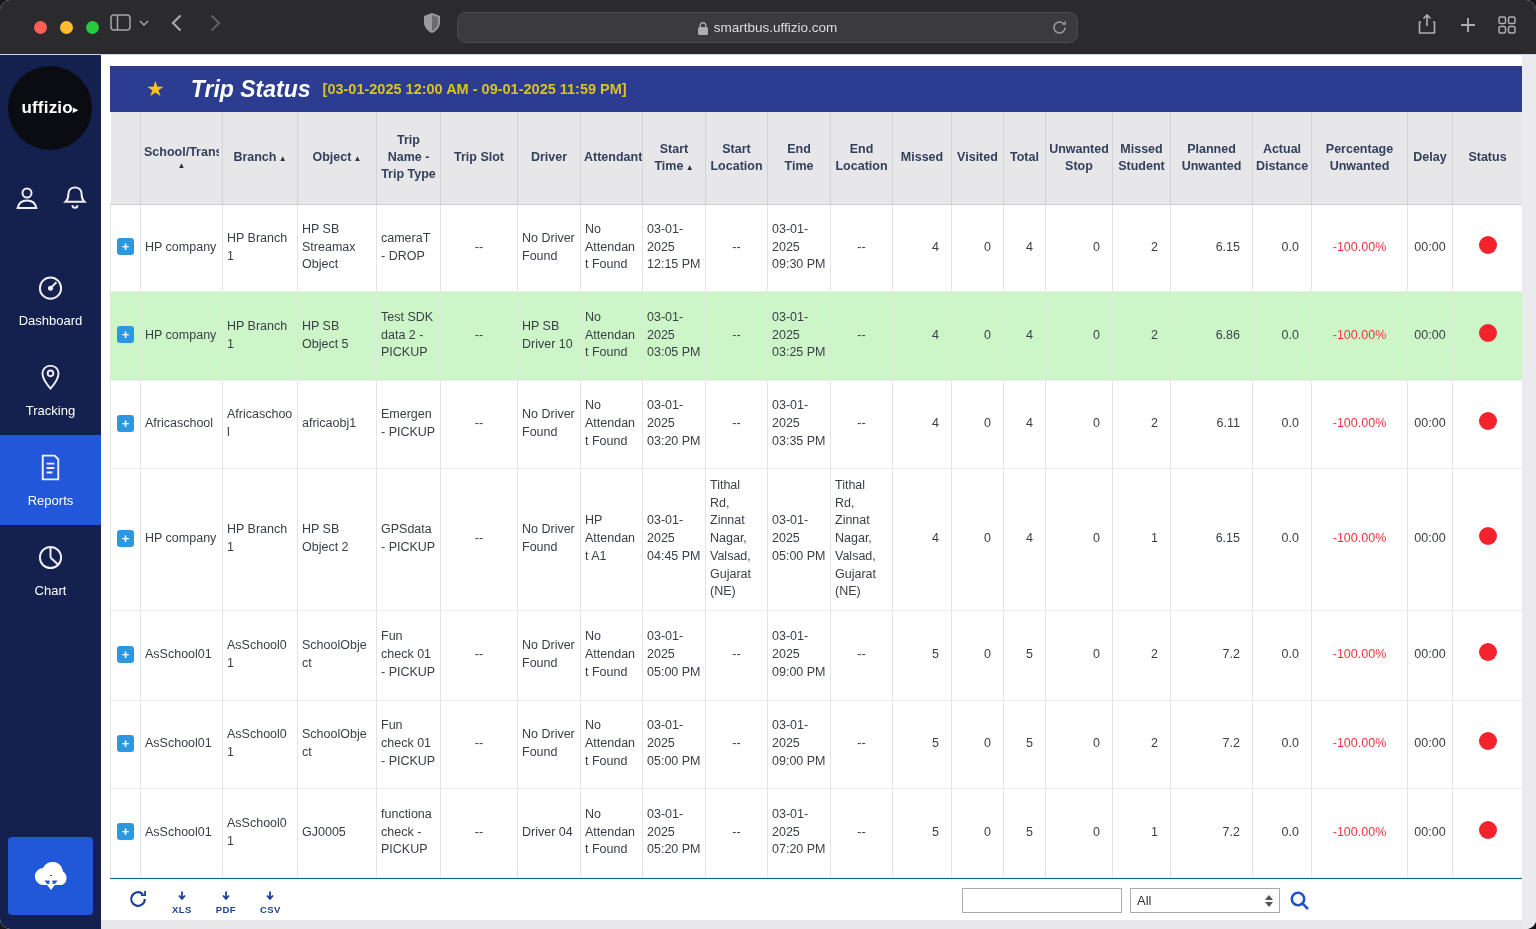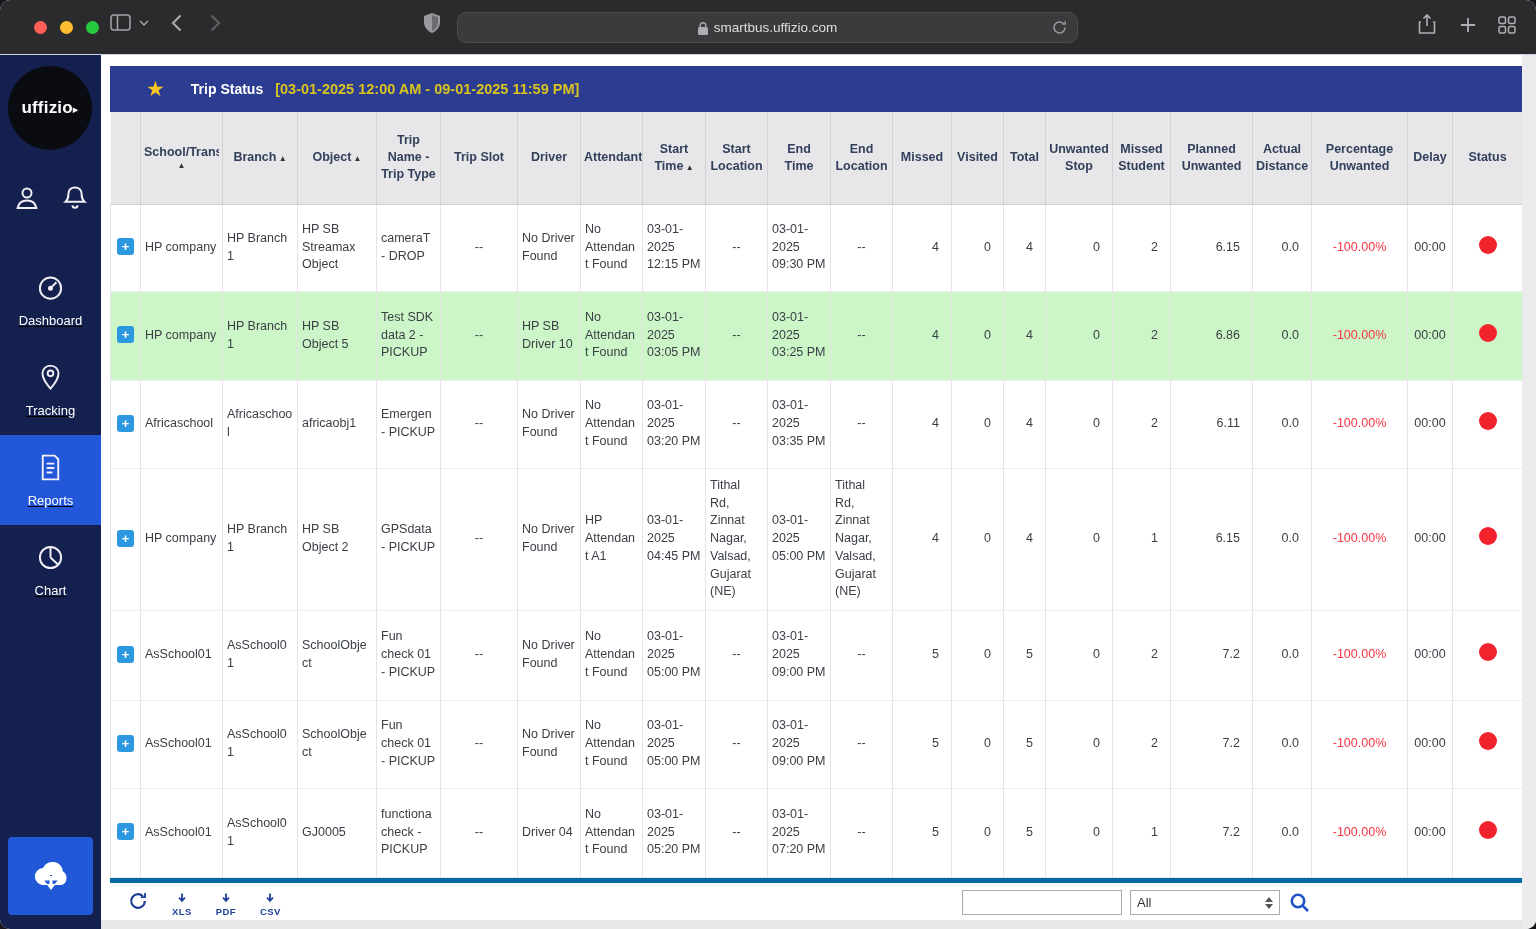--- a/index.html
+++ b/index.html
@@ -19,54 +19,54 @@
   .reload { position:absolute; right:9px; top:6px; }
 
   
   .app { display:flex; height:874px; }
   .sidebar { position:relative; width:101px; background:#14214f; flex:none; }
   .logo { position:absolute; top:11px; left:8px; width:84px; height:84px; border-radius:50%; background:#0b0b12;
           display:flex; align-items:center; justify-content:center; }
   .logo span { color:#fff; font-size:17px; font-weight:bold; letter-spacing:.2px; }
   .logo span i { font-style:normal; font-size:11px; }
   .topicons { position:absolute; top:128px; left:0; width:101px; display:flex; justify-content:center; gap:18px; }
-  .nav { position:absolute; top:200px; left:0; width:101px;text-decoration:underline; }
+  .nav { position:absolute; top:200px; left:0; width:101px; }
   .nav-item { height:90px; display:flex; flex-direction:column; align-items:center; justify-content:center; gap:6px; cursor:pointer; }
   .nav-item.active { background:#2257d9; }
   .nav-item .lbl { color:#fff; font-size:13px; }
   .cloudbtn { position:absolute; left:8px; bottom:14px; width:85px; height:78px; background:#2058d8; border:none; border-radius:4px;
               display:flex; align-items:center; justify-content:center; cursor:pointer; }
 
   
   .main { position:relative; flex:1; background:#ffffff; overflow:hidden; }
   .right-gutter { position:absolute; right:0; top:0; bottom:0; width:14px; background:#ebebee; }
   .bottom-strip { position:absolute; left:0; right:14px; bottom:0; height:9px; background:#e8e8ea; }
   .panel { margin:11px 14px 0 9px; width:1412px; }
 
   .titlebar { height:46px; background:#2c3c90; display:flex; align-items:center; padding-left:36px; }
   .star { color:#f7c51e; font-size:21px; margin-right:26px; }
-  .rtitle { color:#fff; font-size:14px; font-weight:600; }
+  .rtitle { color:#fff; font-size:23px; font-weight:600;font-style:italic; }
   .rrange { color:#d9c41f; font-size:14.5px; margin-left:12px; font-weight:600; }
 
   table { border-collapse:collapse; table-layout:fixed; width:1412px; background:#fff; font-size:12.5px; color:#3a3f46; }
   thead th { background:#e7e7ea; color:#33405c; font-weight:bold; border-right:1px solid #d2d2d7; border-bottom:1px solid #cfcfd4;
              vertical-align:middle; text-align:center; padding:2px 3px; line-height:1.35; overflow:hidden; }
   thead th .hl.nowrap { white-space:nowrap; overflow:hidden; }
   .arrow { font-size:8px; color:#333; }
   tbody td { border-right:1px solid #e4e4e7; border-bottom:1px solid #ededf0; border-left:1px solid #e4e4e7;
              vertical-align:middle; padding:5px 4px; line-height:1.42; overflow:hidden; word-wrap:break-word; }
   tbody td.left{text-align:left;} tbody td.center{text-align:center;} 
   tbody td.right{text-align:right; padding-right:12px;}
   tbody td.red{color:#f63440;}
   tr.hl td { background:#ccf6c7; }
   .expand { width:17px; height:17px; border:none; border-radius:3px; background:#2b98e0; color:#fff; font-size:13px; font-weight:bold;
             line-height:15px; cursor:pointer; display:inline-block; }
   .dot { display:inline-block; width:18px; height:18px; border-radius:50%; background:#f3232e; }
 
-  .gridfoot { height:45px; background:#fff; display:flex; align-items:center; border-top:5px solid #0369a1; }
+  .gridfoot { height:45px; background:#fff; display:flex; align-items:center; border-top:1px solid #0369a1; }
   .footleft { display:flex; align-items:center; gap:24px; padding-left:18px; }
   .exportbtn { display:flex; flex-direction:column; align-items:center; color:#1d3f96; cursor:pointer; }
   .exportbtn .elabel { font-size:9.5px; font-weight:bold; letter-spacing:.4px; margin-top:-1px; }
   .footright { margin-left:auto; display:flex; align-items:center; gap:8px; padding-right:210px;padding-left:8px; }
   .searchbox { width:160px; height:25px; border:1px solid #a9a9ad; font-size:13px; padding:0 6px; outline:none; }
   .filtersel { width:150px; height:25px; border:1px solid #a9a9ad; background:#fff; display:flex; align-items:center;
                padding:0 6px; font-size:13px; color:#333; cursor:pointer; }
   .spin { margin-left:auto; display:flex; flex-direction:column; gap:2px; }
   .spin b { width:0; height:0; border-left:4px solid transparent; border-right:4px solid transparent; }
   .spin b.up { border-bottom:5px solid #555; } .spin b.dn { border-top:5px solid #555; }

